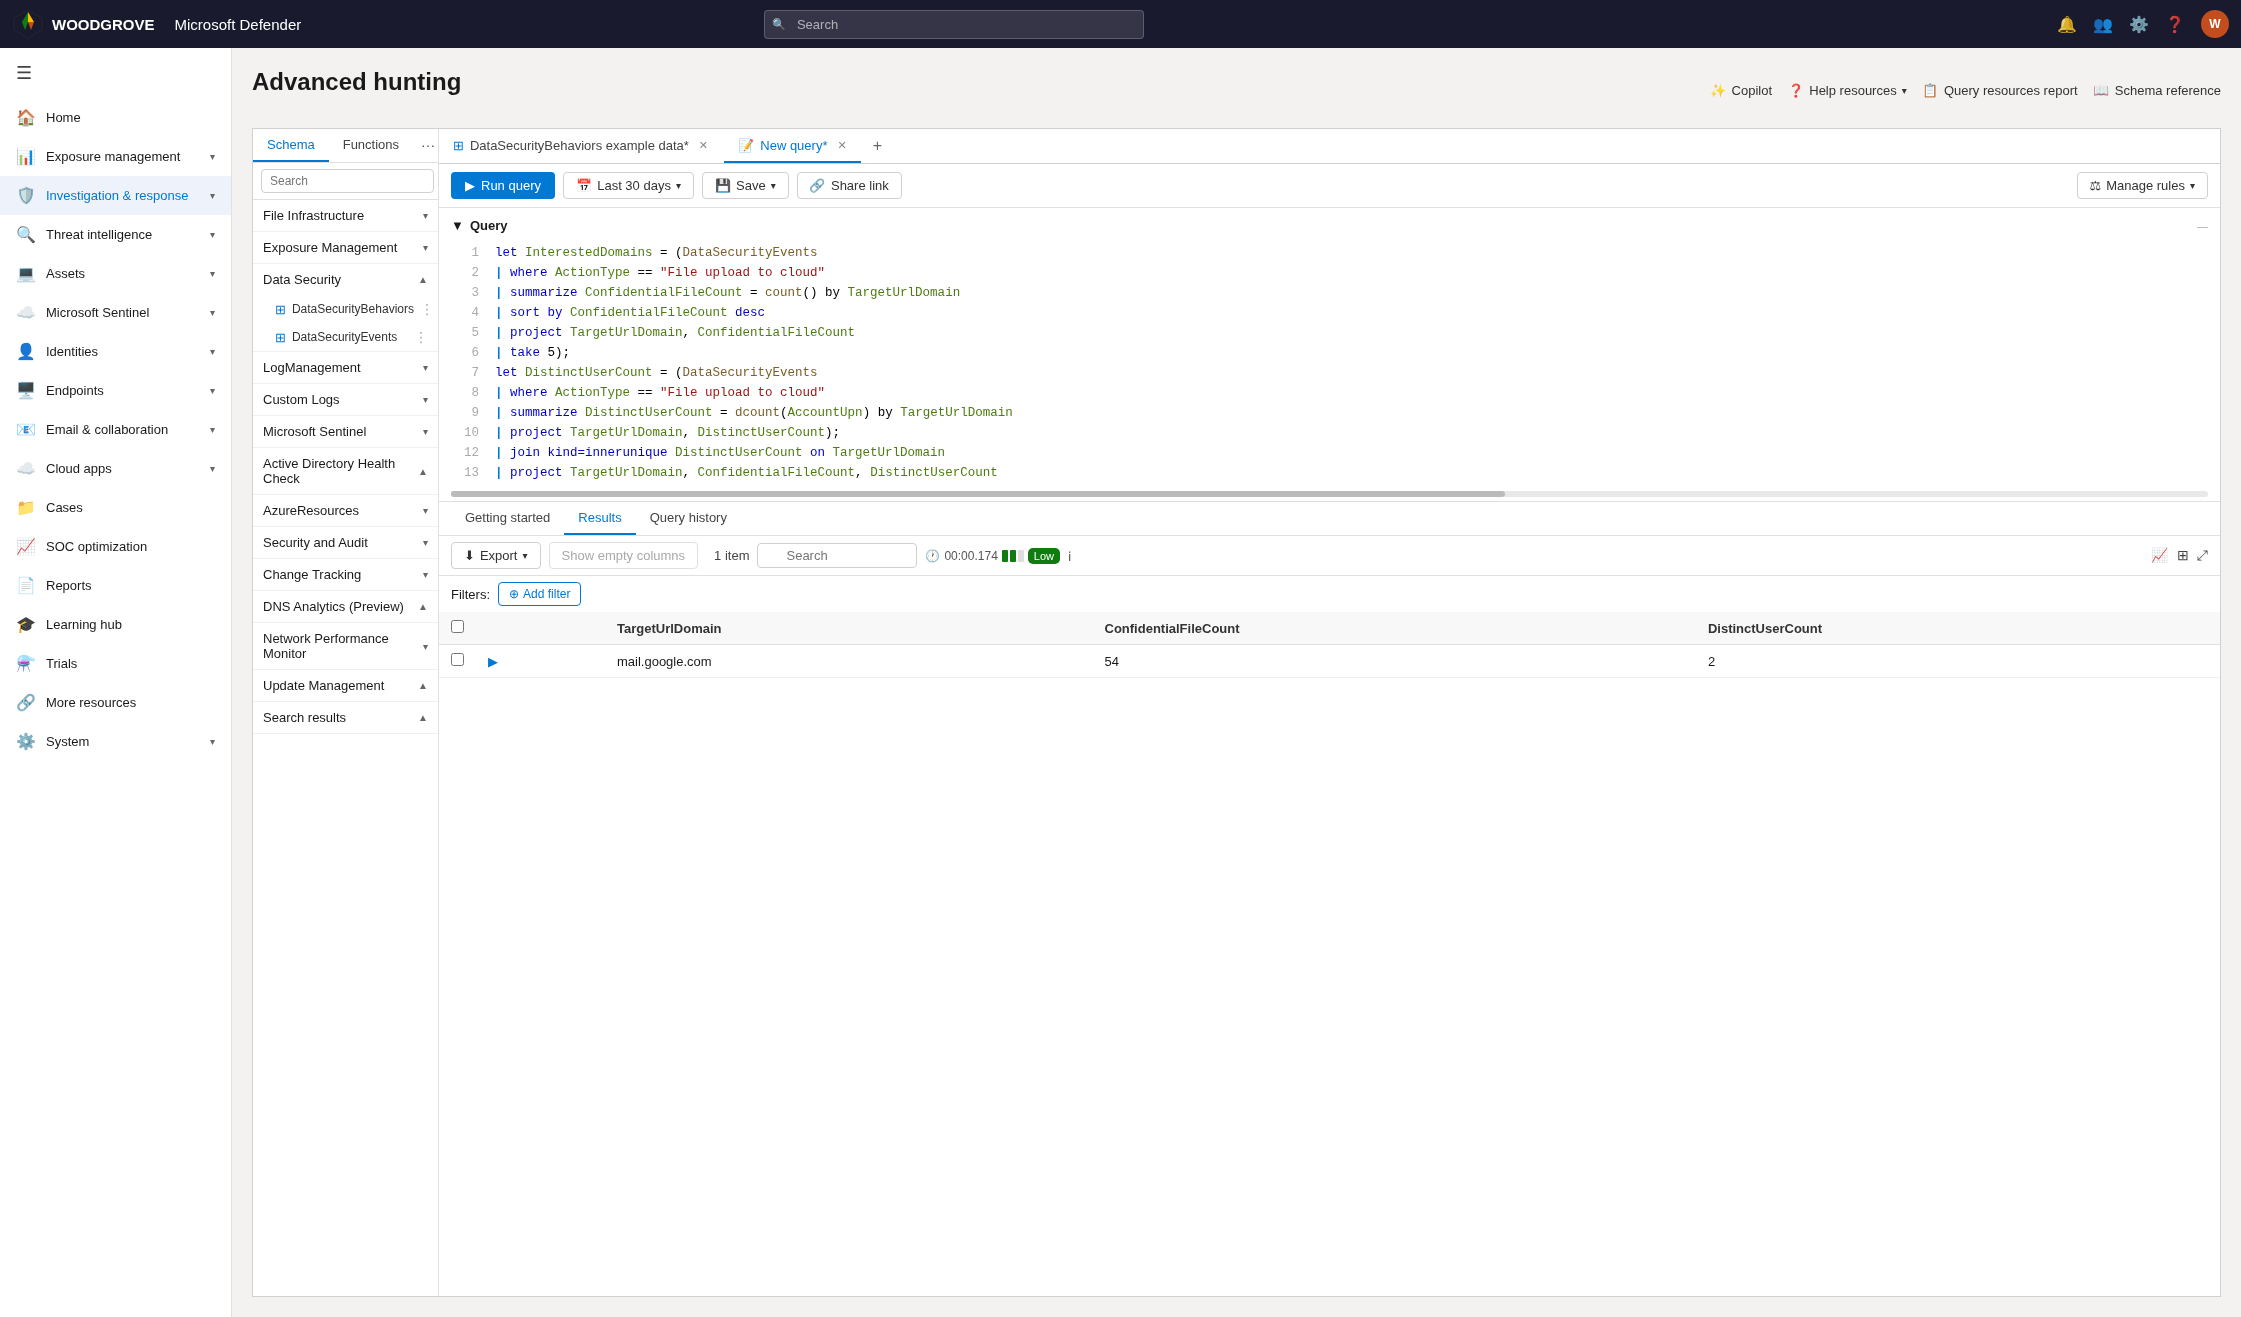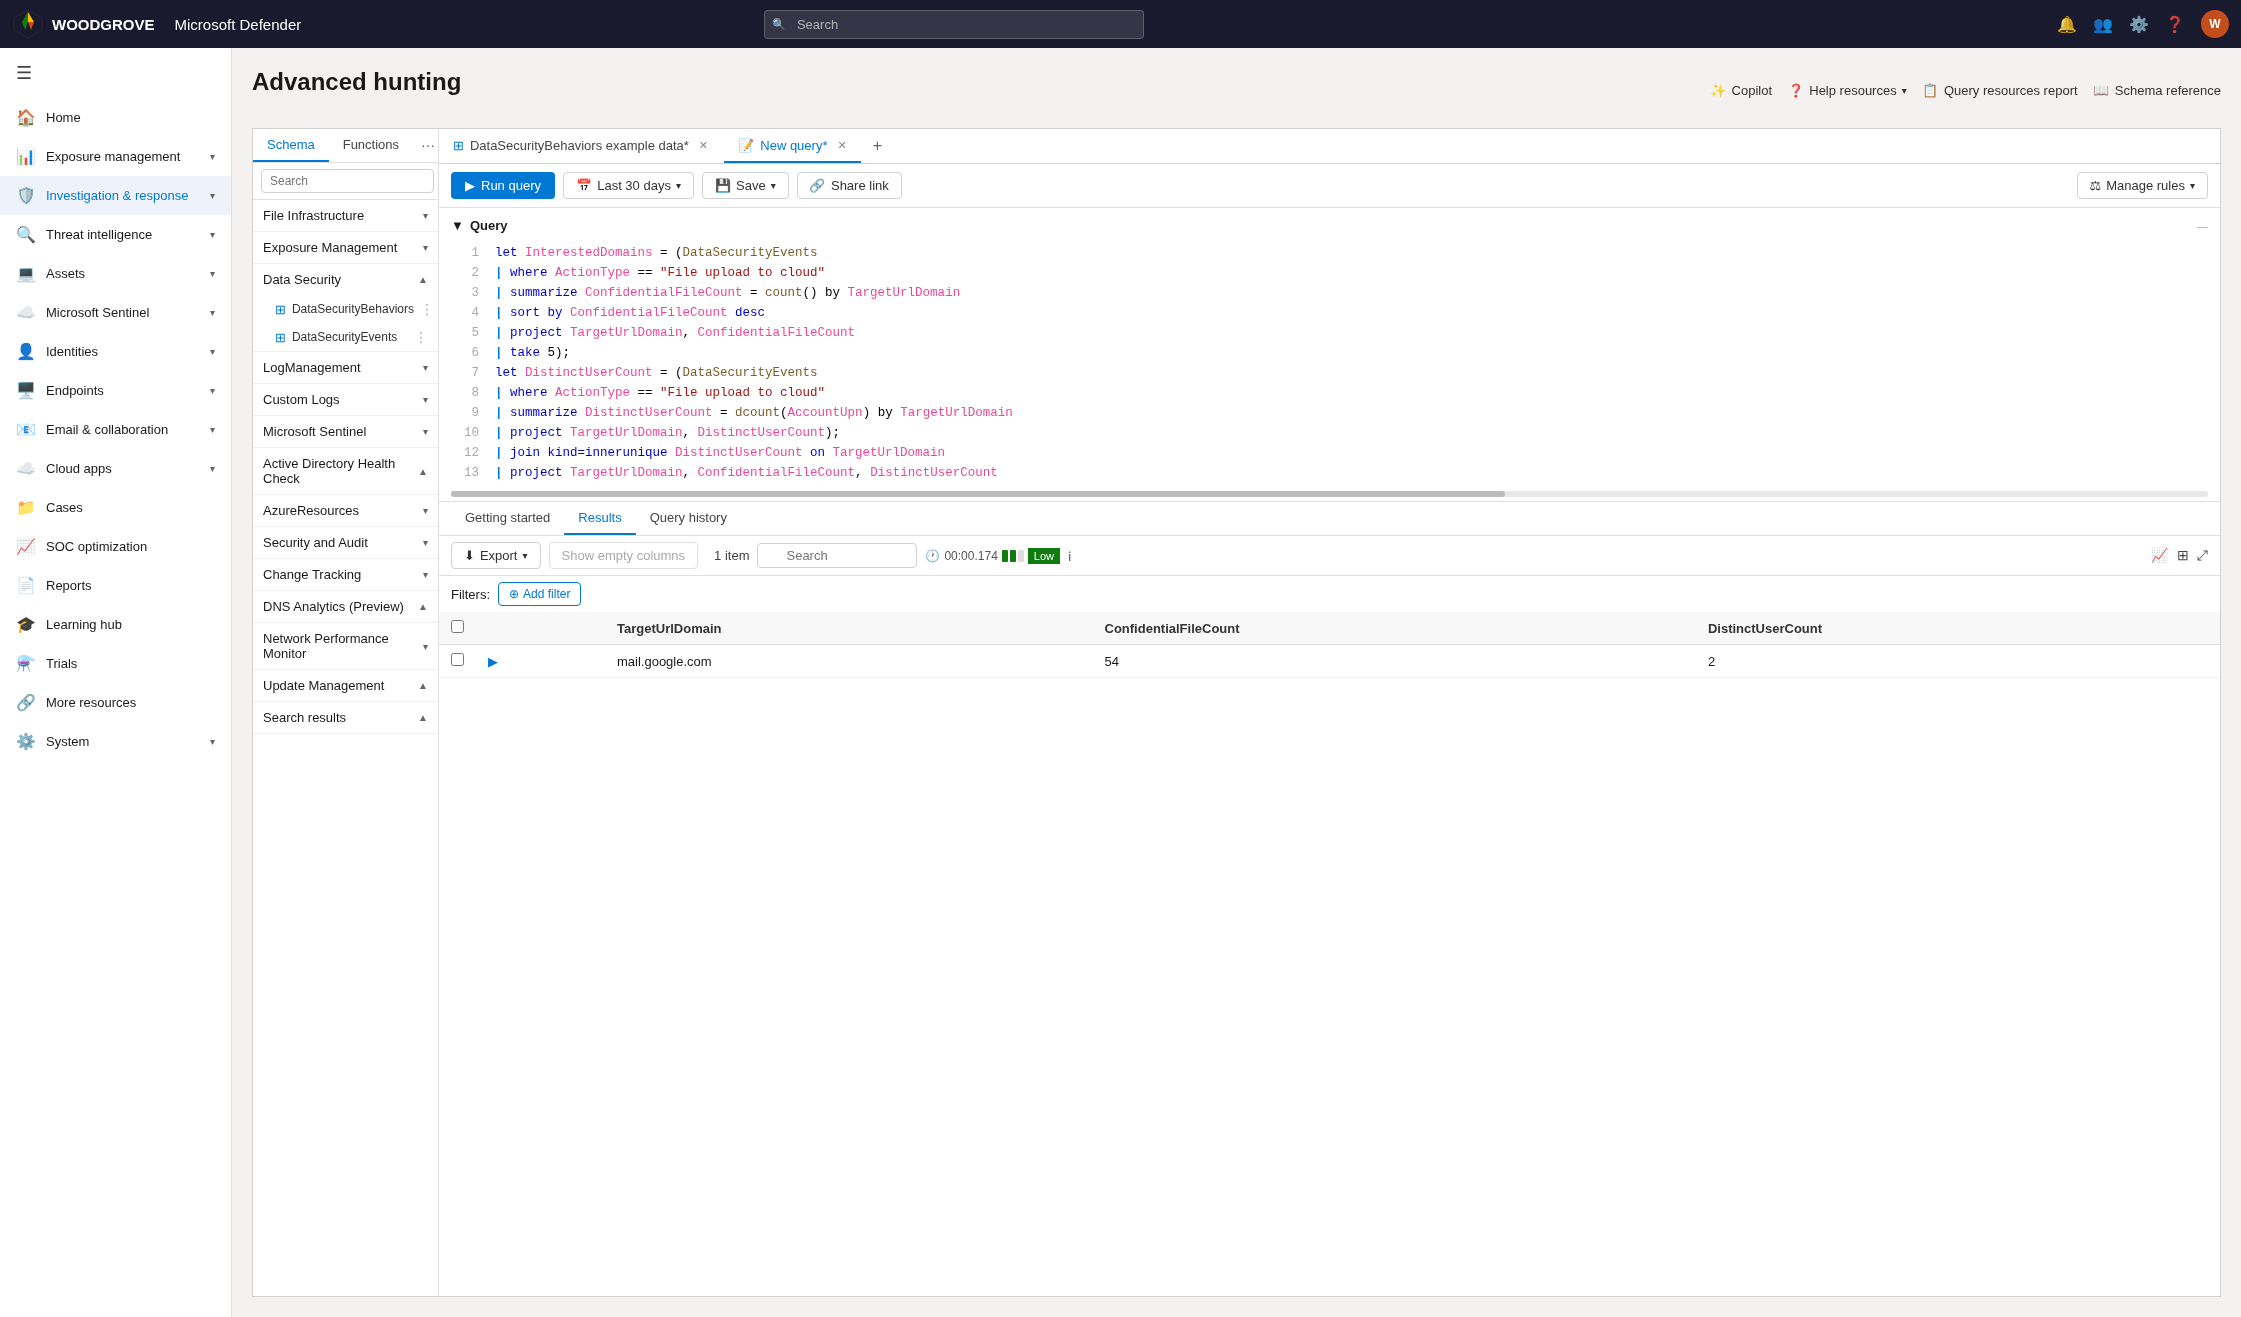--- a/index.html
+++ b/index.html
@@ -52,38 +52,38 @@
 
     
     .code-section { padding: 4px 0; border-bottom: 1px solid #e0e0e0; }
     .code-header { display: flex; align-items: center; padding: 6px 12px; gap: 6px; cursor: pointer; }
     .code-header-label { font-weight: 600; font-size: 13px; }
     .code-editor { padding: 4px 0 8px; font-family: 'Consolas', 'Courier New', monospace; font-size: 12.5px; line-height: 1.6; overflow-x: auto; }
     .code-line { display: flex; align-items: flex-start; padding: 0 12px; }
     .line-num { width: 28px; color: #aaa; text-align: right; margin-right: 16px; user-select: none; flex-shrink: 0; }
     .code-text { white-space: pre; }
     .kw-blue { color: #0000cd; }
-    .kw-var { color: #ec4899; }
+    .kw-var { color: #4d7c0f; }
     .kw-str { color: #a31515; }
     .kw-func { color: #795e26; }
     .kw-pipe { color: #0078d4; font-weight: 600; }
     .kw-plain { color: #000; }
 
     
     .results-section { display: flex; flex-direction: column; flex: 1; overflow: hidden; }
     .results-tabs { display: flex; border-bottom: 1px solid #e0e0e0; padding: 0 12px; }
     .rtab { padding: 8px 14px; cursor: pointer; font-size: 13px; color: #444; border-bottom: 2px solid transparent; }
     .rtab.active { border-bottom-color: #0078d4; color: #0078d4; }
     .results-toolbar { display: flex; align-items: center; padding: 6px 12px; gap: 8px; border-bottom: 1px solid #e0e0e0; }
     .results-count { font-size: 13px; color: #444; margin-left: 8px; }
     .search-box { border: 1px solid #d0d0d0; border-radius: 4px; padding: 4px 8px 4px 28px; font-size: 13px; outline: none; position: relative; width: 160px; }
     .search-wrap { position: relative; }
     .search-wrap::before { content: '🔍'; position: absolute; left: 7px; top: 50%; transform: translateY(-50%); font-size: 11px; }
     .timing { font-size: 12px; color: #555; display: flex; align-items: center; gap: 4px; }
-    .low-badge { background: #107c10; color: white; font-size: 11px; padding: 2px 6px; border-radius: 0; }
+    .low-badge { background: #107c10; color: white; font-size: 11px; padding: 2px 6px; border-radius: 5px; }
     .results-icons { display: flex; gap: 8px; margin-left: auto; }
     .ri { cursor: pointer; font-size: 14px; color: #444; }
     .results-table { overflow-y: auto; flex: 1; }
     .filters-row { padding: 6px 12px; display: flex; align-items: center; gap: 8px; font-size: 13px; }
     .add-filter { background: white; border: 1px solid #0078d4; color: #0078d4; padding: 4px 10px; border-radius: 4px; cursor: pointer; font-size: 12px; display: flex; align-items: center; gap: 4px; }
     table { width: 100%; border-collapse: collapse; font-size: 13px; }
     thead { background: #f8f8f8; }
     th { padding: 8px 12px; text-align: left; font-weight: 600; border-bottom: 1px solid #e0e0e0; color: #333; }
     td { padding: 8px 12px; border-bottom: 1px solid #f0f0f0; }
     .row-checkbox { width: 20px; }

